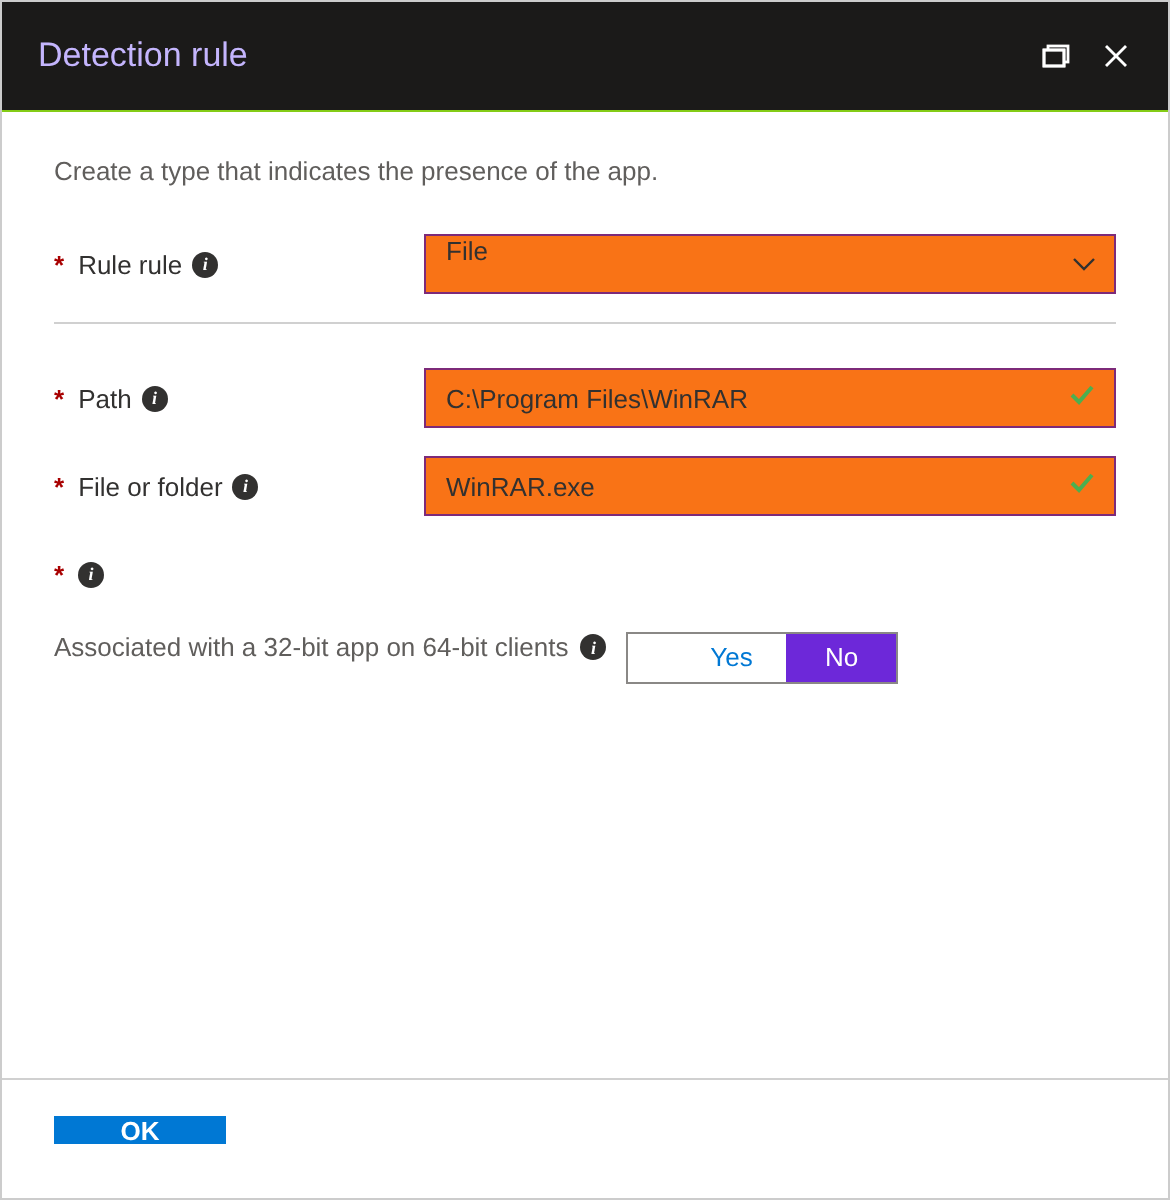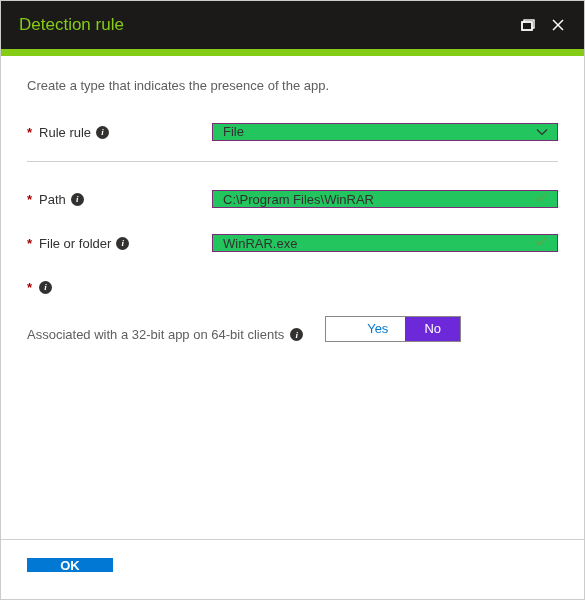--- a/index.html
+++ b/index.html
@@ -9,29 +9,29 @@
     color: #323130;
     background: #fff;
     width: 585px;
     height: 600px;
     border: 1px solid #ccc;
     display: flex;
     flex-direction: column;
   }
   .header {
     background: #1b1a19;
-    color: #84cc16;
+    color: #c4b5fd;
     height: 55px;
     display: flex;
     align-items: center;
     padding: 0 18px;
     font-size: 17px;
     font-weight: 400;
     justify-content: space-between;
-    border-bottom: 7px solid #84cc16;
+    border-bottom: 1px solid #84cc16;
   }
   .header .controls { display: flex; gap: 14px; align-items: center; }
   .header .ctrl-icon { width: 16px; height: 16px; display: inline-flex; align-items:center; justify-content:center; cursor:pointer; }
   .header svg { stroke: #fff; fill: none; stroke-width: 1.4; }
   .content {
     flex: 1;
     padding: 22px 26px 10px 26px;
     overflow: hidden;
   }
   .desc { color: #605e5c; font-size: 13px; margin-bottom: 24px; }
@@ -60,26 +60,26 @@
     display: inline-flex;
     align-items: center;
     justify-content: center;
     font-style: italic;
     font-family: Georgia, serif;
     cursor: default;
   }
   .input-col { flex: 1; position: relative; }
   .select, .textinput {
     width: 100%;
-    height: 18px;
+    height: 30px;
     border: 1px solid #7d2a79;
     padding: 0 30px 0 10px;
     font-size: 13px;
     color: #323130;
-    background: #22c55e;
+    background: #f97316;
     outline: none;
     font-family: inherit;
   }
   .select { appearance: none; cursor: pointer; }
   .chevron {
     position: absolute;
     right: 10px;
     top: 50%;
     transform: translateY(-50%);
     pointer-events: none;
@@ -93,22 +93,22 @@
     pointer-events: none;
   }
   .checkmark svg { stroke: #4caf50; stroke-width: 2; fill: none; }
   .divider {
     border: none;
     border-top: 1px solid #d0d0d0;
     margin: 6px 0 22px 0;
   }
   .toggle-row {
     display: flex;
-    align-items: flex-end;
-    gap: 22px;
+    align-items: flex-start;
+    gap: 10px;
     margin-top: 10px;
   }
   .toggle-label { color: #605e5c; font-size: 13px; display:flex; align-items:center; gap:6px;}
   .toggle-group {
     display: inline-flex;
     border: 1px solid #8a8886;
     height: 26px;
     overflow: hidden;
     padding-left: 24px;
   }

